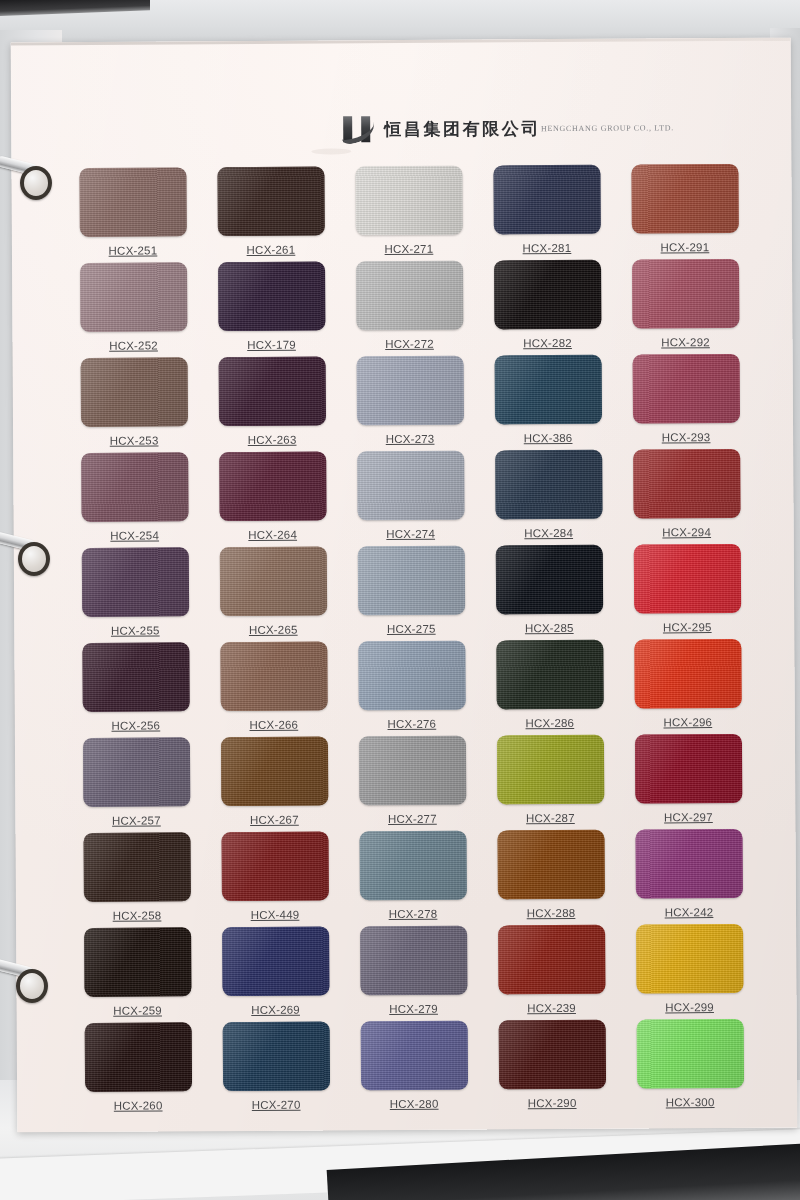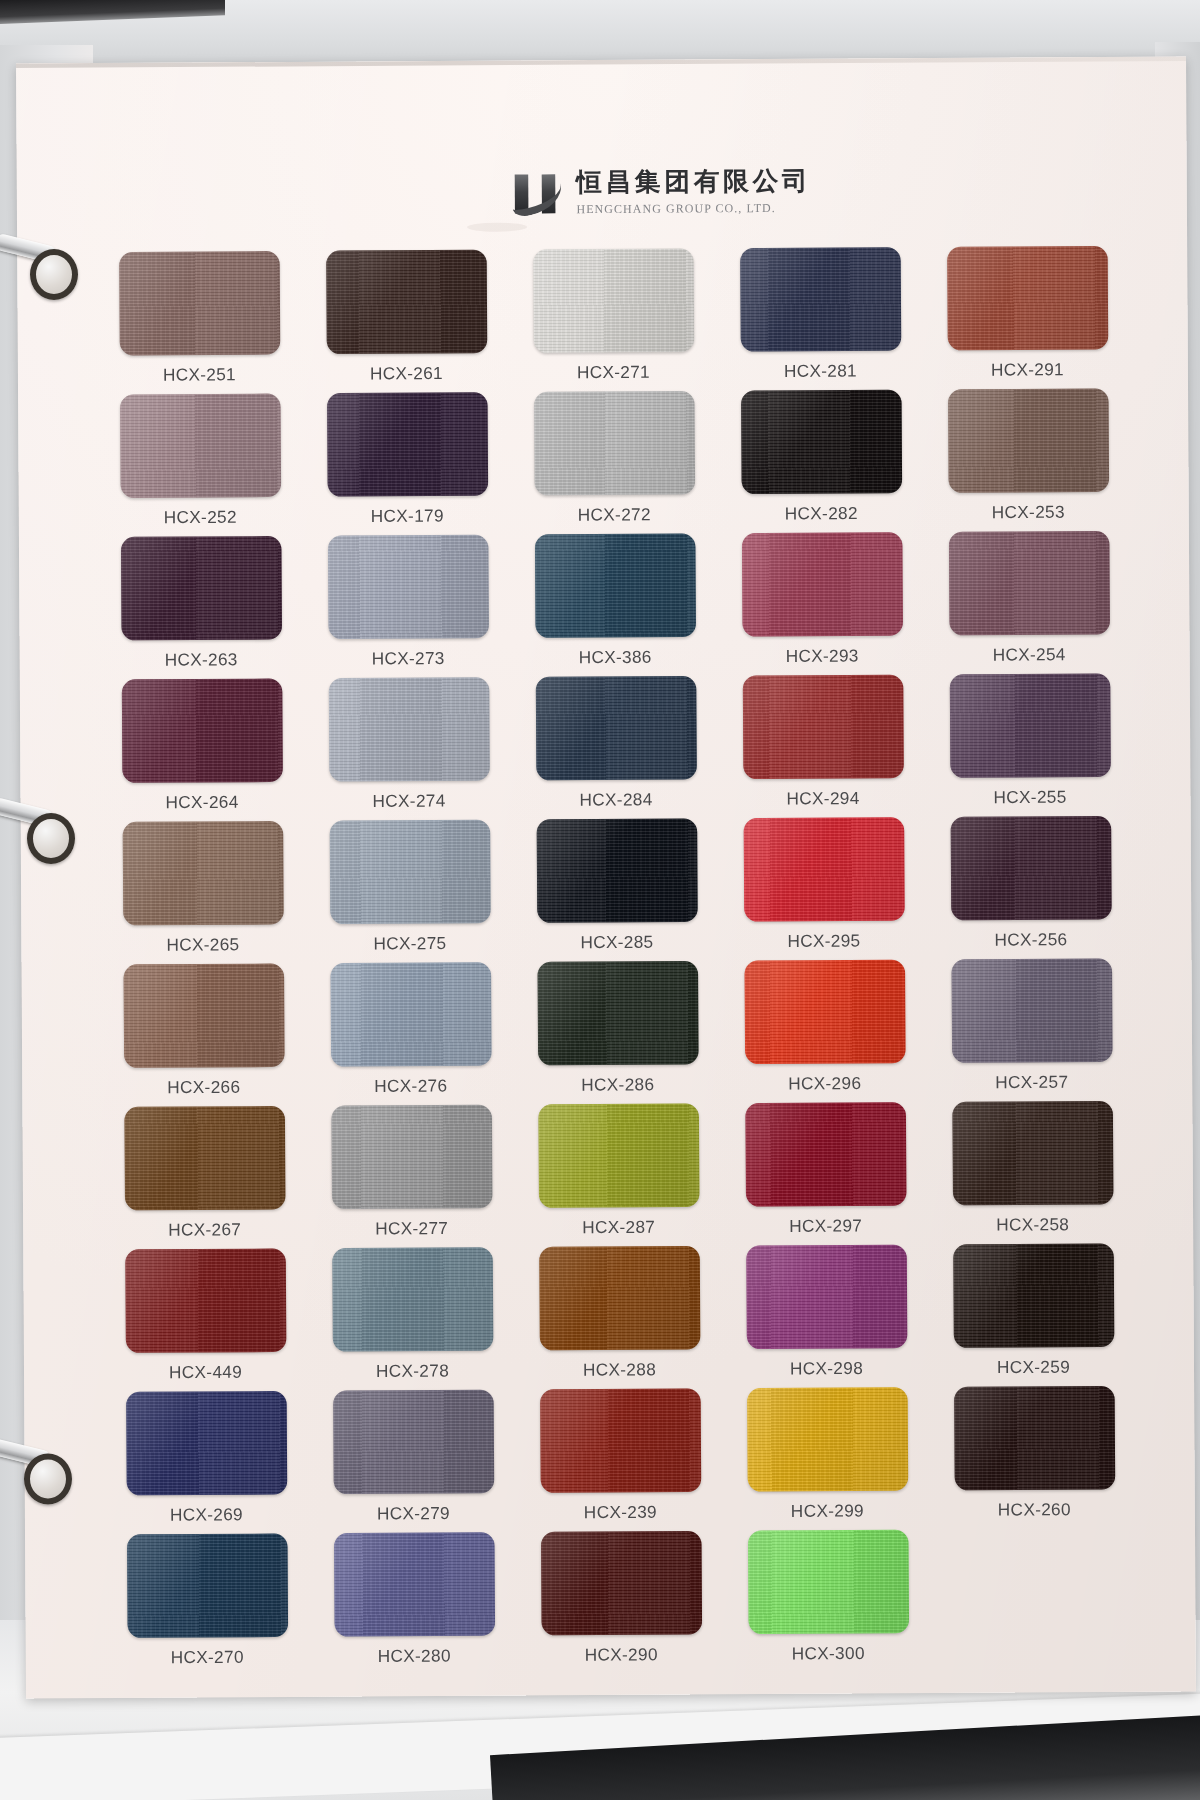--- a/index.html
+++ b/index.html
@@ -89,21 +89,21 @@
     background:linear-gradient(180deg,#6e6f72 0%,#3f4043 45%,#26272a 100%);
   }
   .logo-mark .bar-l{left:2px;}
   .logo-mark .bar-r{left:20px;}
   .logo-mark .swoosh{
     position:absolute;left:-1px;top:5px;width:35px;height:18px;
     border-bottom:5px solid #4b4c4f;
     border-radius:0 0 70% 30%;
     transform:rotate(-13deg);
   }
-  .logo-text{display:flex;flex-direction:column;line-height:1;}
+  .logo-text{display:flex;line-height:1;}
   .logo-cn{
     font-size:17px;letter-spacing:2.6px;color:#2f3033;font-weight:700;
     font-family:"DejaVu Sans","Liberation Sans",sans-serif;
   }
   .logo-en{
     font-size:8px;letter-spacing:.7px;color:#85868a;margin-top:5px;
     font-family:"Liberation Serif","DejaVu Serif",serif;
   }
 
   
@@ -125,21 +125,21 @@
       repeating-linear-gradient(0deg,rgba(255,255,255,.13) 0px,rgba(255,255,255,.13) 1px,rgba(0,0,0,.10) 1px,rgba(0,0,0,.10) 2px),
       repeating-linear-gradient(90deg,rgba(255,255,255,.05) 0px,rgba(255,255,255,.05) 1px,rgba(0,0,0,.05) 1px,rgba(0,0,0,.05) 3px);
     opacity:.75;
   }
   .swatch::after{
     content:"";position:absolute;inset:0;
     background:linear-gradient(125deg,rgba(255,255,255,.16) 0%,rgba(255,255,255,0) 42%,rgba(0,0,0,.09) 100%);
   }
   .label{
     text-align:center;font-size:11.5px;color:#4a4a4c;
-    margin-top:8px;letter-spacing:.2px;
+    margin-top:8px;letter-spacing:.2px;text-decoration:underline;
   }
 
   
   .smudge{position:absolute;border-radius:50%;pointer-events:none;z-index:2;}
 </style>
 </head>
 <body>
 
 <div id="photo">
   <div class="bg-top"></div>
@@ -199,20 +199,24 @@
         </div>
         <div class="cell">
           <div class="swatch" style="background: rgb(188, 188, 188);"></div>
           <div class="label">HCX-272</div>
         </div>
         <div class="cell">
           <div class="swatch" style="background: rgb(20, 15, 16);"></div>
           <div class="label">HCX-282</div>
         </div>
         <div class="cell">
+          <div class="swatch" style="background: rgb(166, 81, 99);"></div>
+          <div class="label">HCX-292</div>
+        </div>
+        <div class="cell">
           <div class="swatch" style="background: rgb(123, 96, 85);"></div>
           <div class="label">HCX-253</div>
         </div>
         <div class="cell">
           <div class="swatch" style="background: rgb(61, 31, 52);"></div>
           <div class="label">HCX-263</div>
         </div>
         <div class="cell">
           <div class="swatch" style="background: rgb(160, 166, 182);"></div>
           <div class="label">HCX-273</div>
@@ -316,21 +320,21 @@
         <div class="cell">
           <div class="swatch" style="background: rgb(107, 131, 144);"></div>
           <div class="label">HCX-278</div>
         </div>
         <div class="cell">
           <div class="swatch" style="background: rgb(131, 67, 13);"></div>
           <div class="label">HCX-288</div>
         </div>
         <div class="cell">
           <div class="swatch" style="background: rgb(139, 53, 120);"></div>
-          <div class="label">HCX-298</div>
+          <div class="label">HCX-242</div>
         </div>
         <div class="cell">
           <div class="swatch" style="background: rgb(29, 18, 14);"></div>
           <div class="label">HCX-259</div>
         </div>
         <div class="cell">
           <div class="swatch" style="background: rgb(42, 47, 99);"></div>
           <div class="label">HCX-269</div>
         </div>
         <div class="cell">

